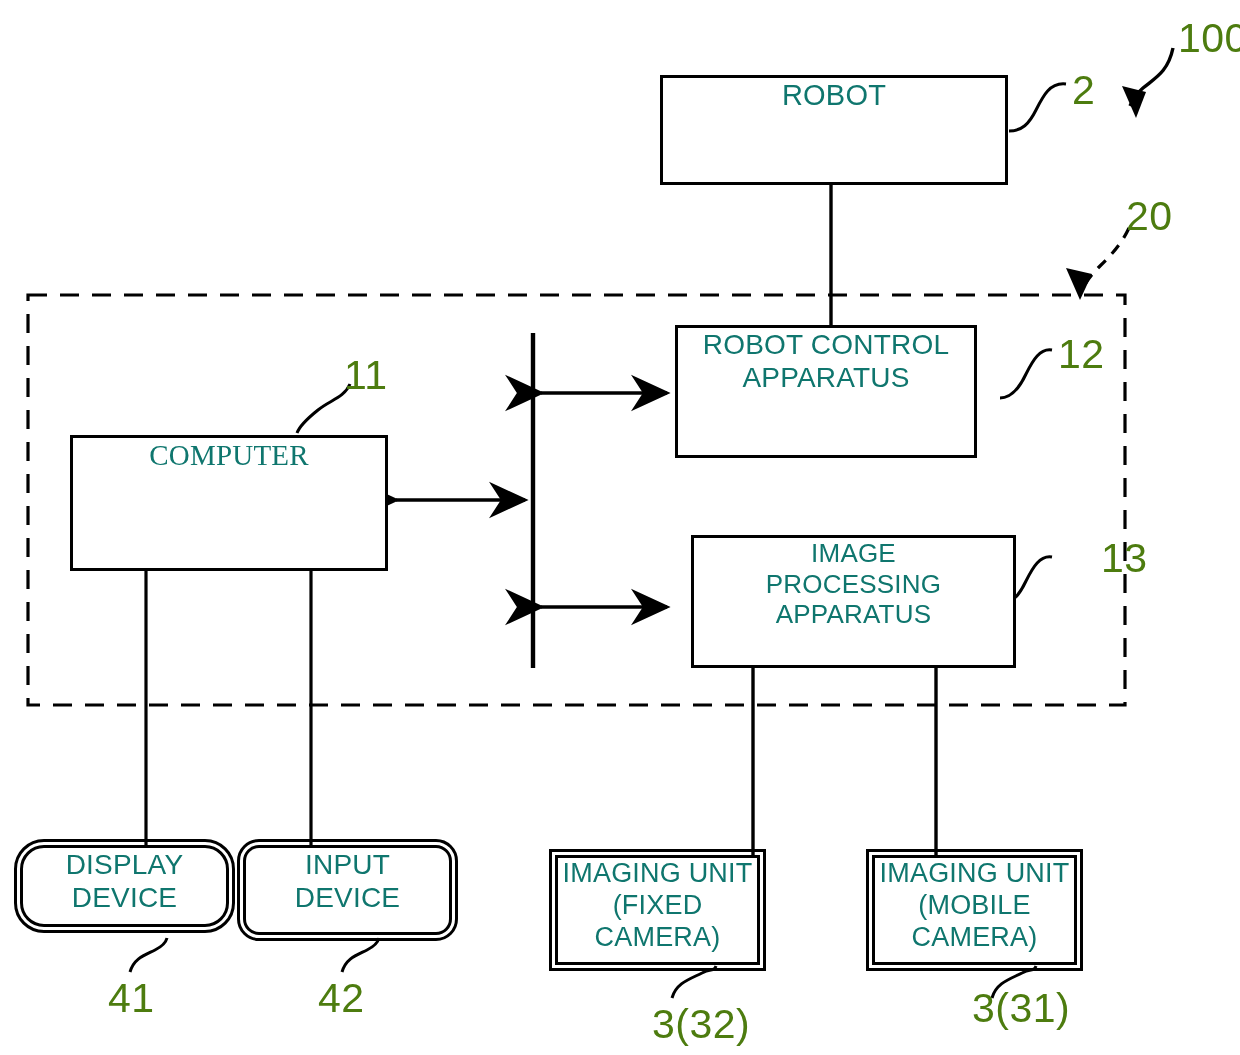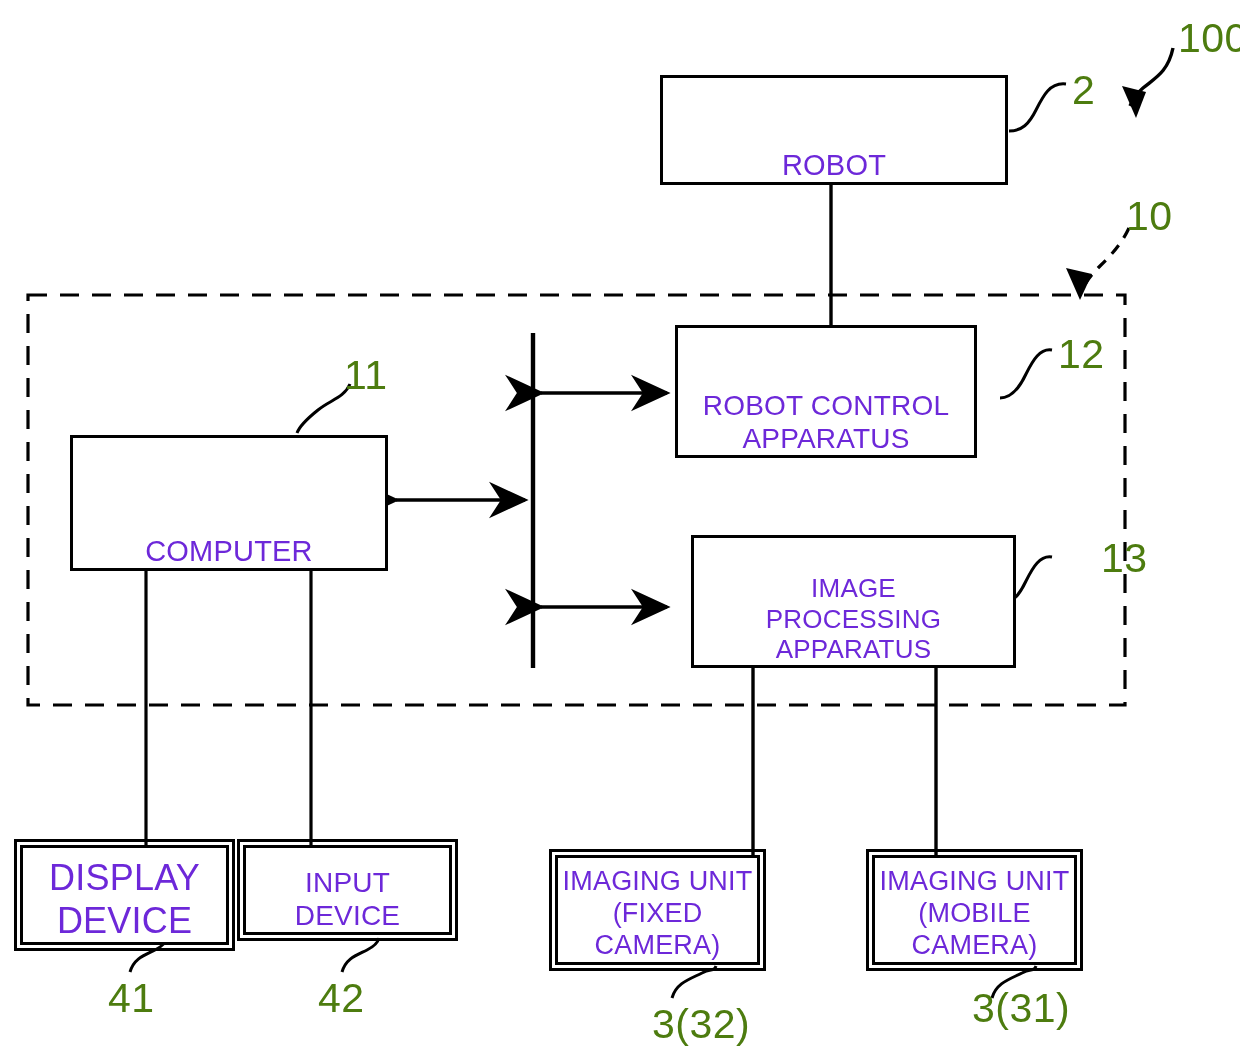--- a/index.html
+++ b/index.html
@@ -21,24 +21,24 @@
     position: absolute;
     left: 0;
     top: 0;
     width: 1240px;
     height: 1055px;
   }
   .node {
     position: absolute;
     box-sizing: border-box;
     display: flex;
-    align-items: flex-end;
+    align-items: flex-start;
     justify-content: center;
     text-align: center;
-    color: #6d28d9;
+    color: #0f766e;
     background: #ffffff;
     line-height: 1.18;
     letter-spacing: 0.2px;
   }
   .node.single {
     border: 3px solid #000000;
   }
   .node.double {
     border: 3px solid #000000;
     outline: 3px solid #000000;
@@ -51,25 +51,25 @@
   .ref {
     position: absolute;
     color: #4d7c0f;
     font-size: 41px;
     line-height: 1;
     white-space: nowrap;
     letter-spacing: 0.5px;
   }
   
   #node-robot      { left: 660px;  top: 75px;  width: 348px; height: 110px; font-size: 29px; }
-  #node-computer   { left: 70px;   top: 435px; width: 318px; height: 136px; font-size: 29px; }
+  #node-computer   { left: 70px;   top: 435px; width: 318px; height: 136px; font-size: 29px; font-family: Liberation Serif, serif; }
   #node-robot-ctrl { left: 675px;  top: 325px; width: 302px; height: 133px; font-size: 28px; }
   #node-image-proc { left: 675px;  top: 535px; width: 325px; height: 133px; font-size: 26px; margin-left: 16px; }
-  #node-display    { left: 20px;   top: 845px; width: 209px; height: 100px;  font-size: 36px; }
-  #node-input      { left: 243px;  top: 845px; width: 209px; height: 90px;  font-size: 28px; }
+  #node-display    { left: 20px;   top: 845px; width: 209px; height: 82px;  font-size: 28px; border-radius: 24px; }
+  #node-input      { left: 243px;  top: 845px; width: 209px; height: 90px;  font-size: 28px; border-radius: 16px; }
   #node-cam-fixed  { left: 555px;  top: 855px; width: 205px; height: 110px; font-size: 27px; }
   #node-cam-mobile { left: 872px;  top: 855px; width: 205px; height: 110px; font-size: 27px; }
 
   #ref-100 { left: 1178px; top: 18px;  }
   #ref-2   { left: 1072px; top: 70px;  }
   #ref-10  { left: 1126px; top: 196px; }
   #ref-11  { left: 344px;  top: 355px; }
   #ref-12  { left: 1058px; top: 334px; }
   #ref-13  { left: 1058px; top: 538px; margin-left: 43px; }
   #ref-41  { left: 108px;  top: 978px; }
@@ -168,21 +168,21 @@
 (FIXED CAMERA)</span>
   </div>
 
   <div class="node double" id="node-cam-mobile">
     <span class="node-label">IMAGING UNIT
 (MOBILE CAMERA)</span>
   </div>
 
   <div class="ref" id="ref-100">100</div>
   <div class="ref" id="ref-2">2</div>
-  <div class="ref" id="ref-10">10</div>
+  <div class="ref" id="ref-10">20</div>
   <div class="ref" id="ref-11">11</div>
   <div class="ref" id="ref-12">12</div>
   <div class="ref" id="ref-13">13</div>
   <div class="ref" id="ref-41">41</div>
   <div class="ref" id="ref-42">42</div>
   <div class="ref" id="ref-332">3(32)</div>
   <div class="ref" id="ref-331">3(31)</div>
 
 </div>
 

